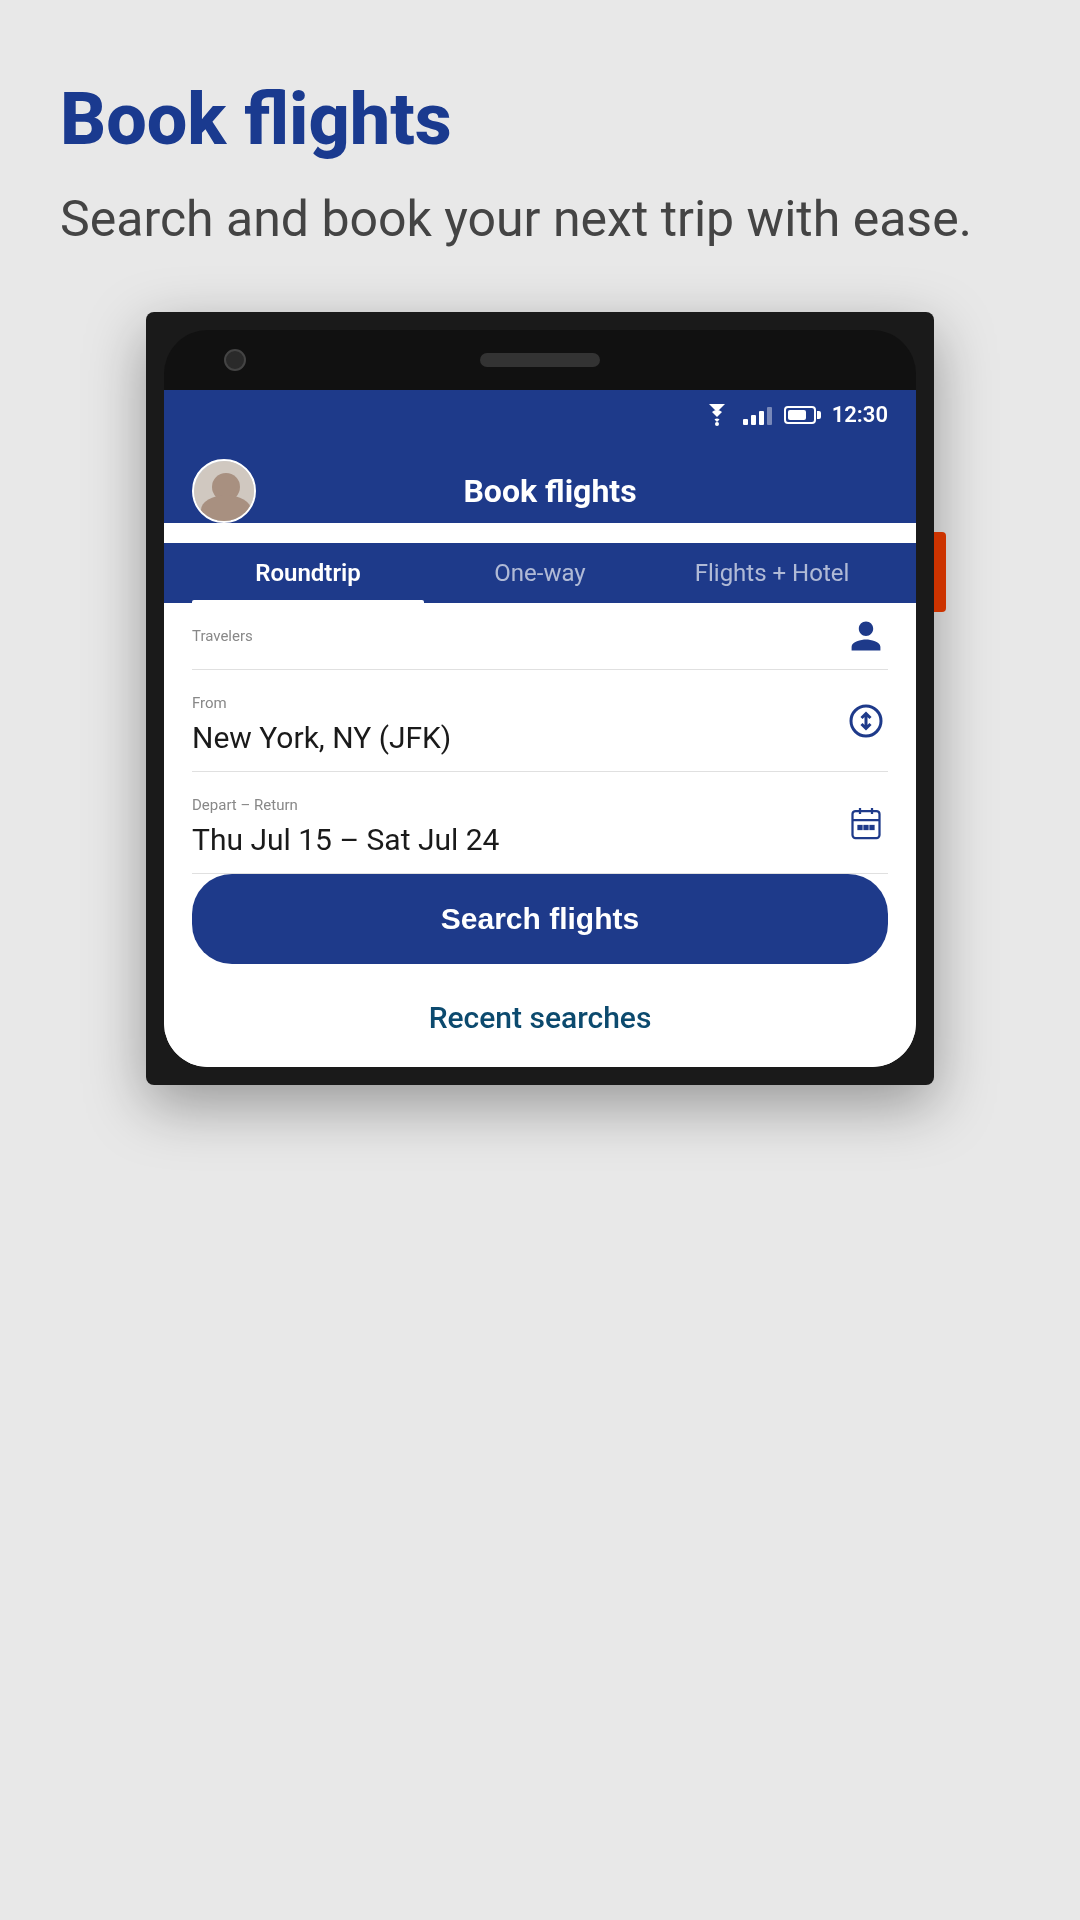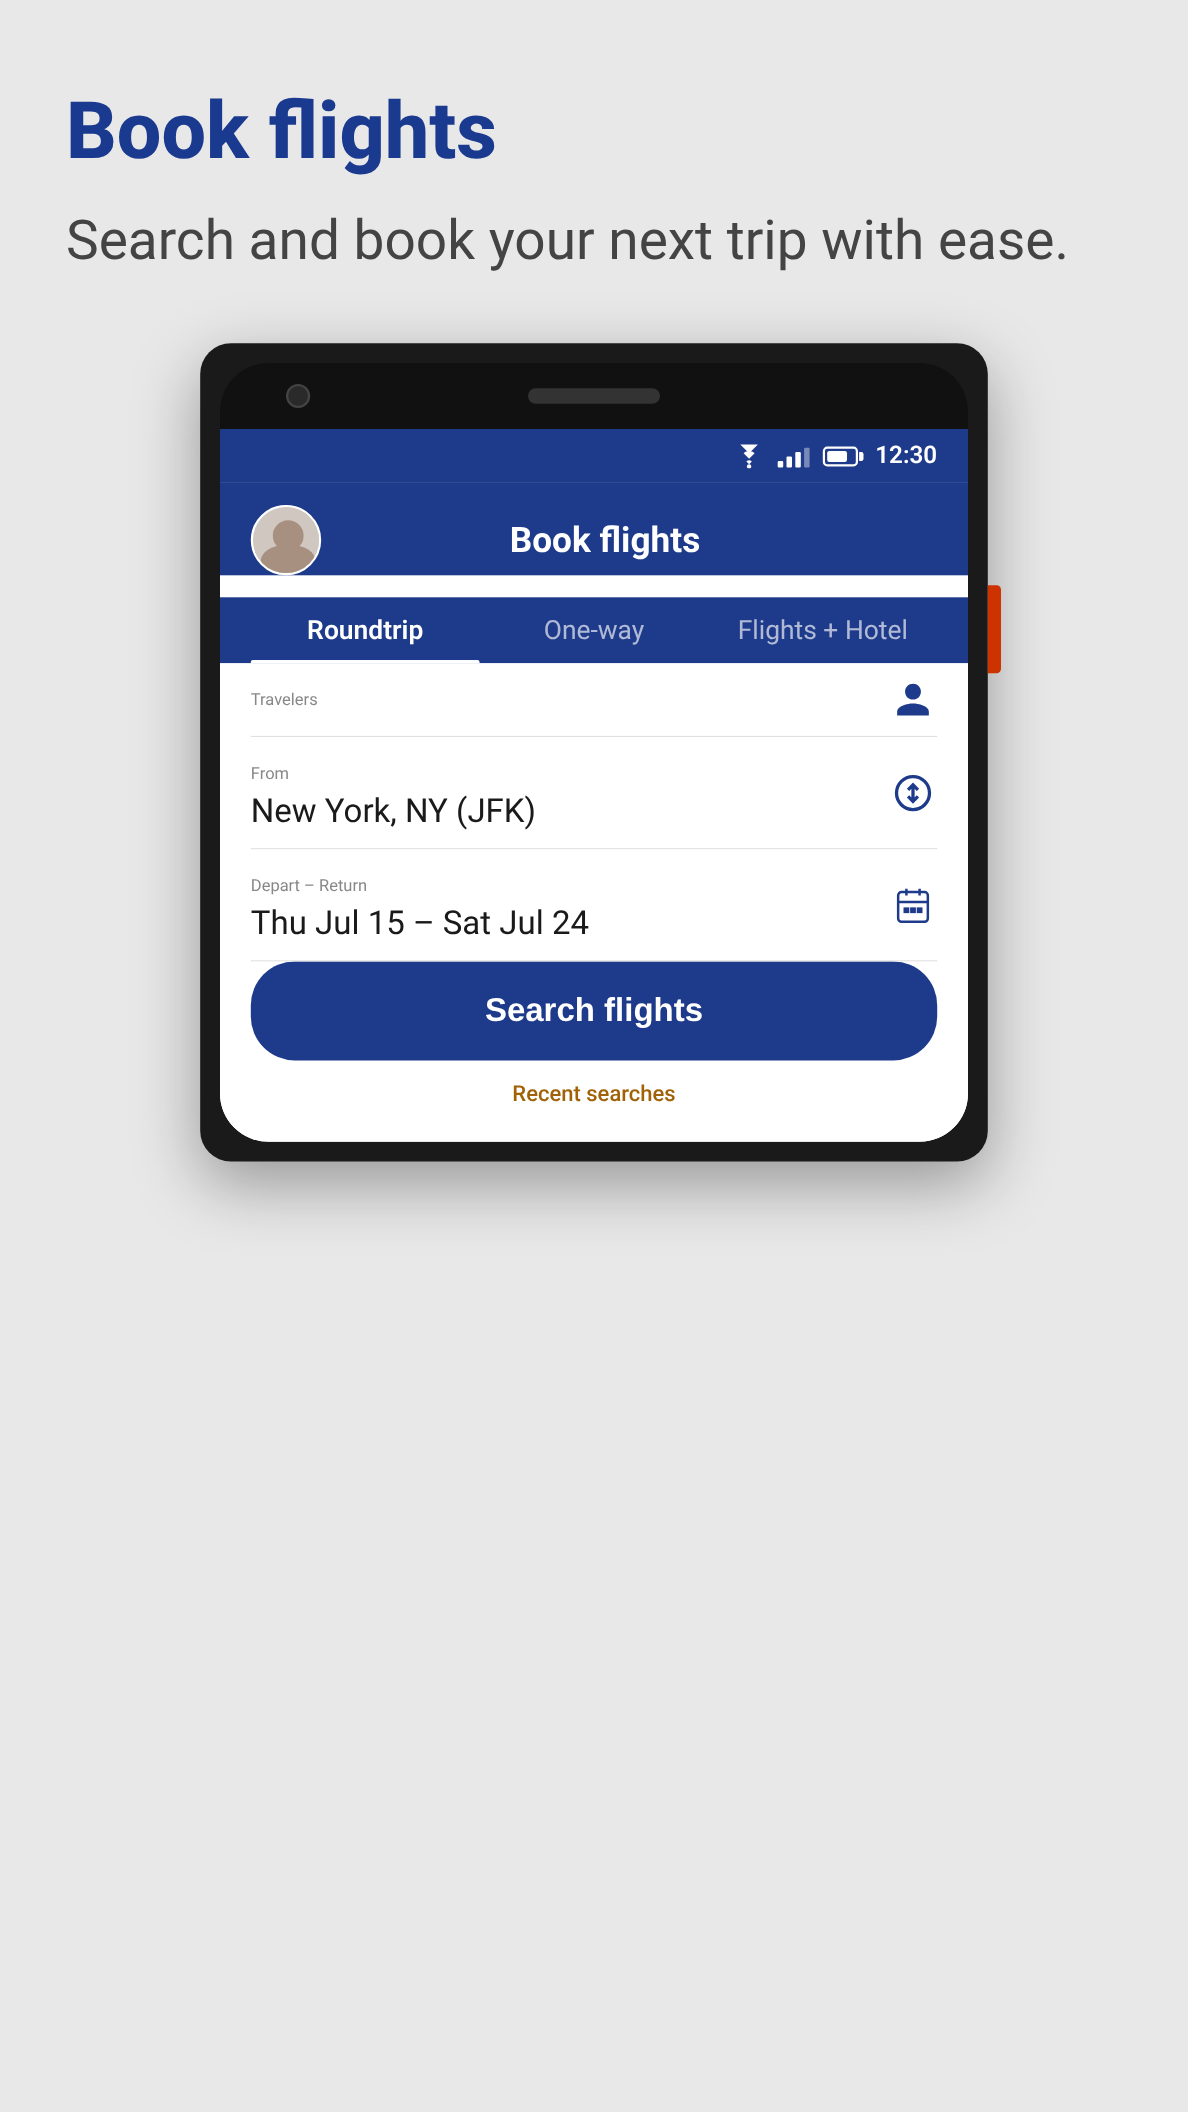--- a/index.html
+++ b/index.html
@@ -35,24 +35,24 @@
     .page-subtitle {
       font-size: 50px;
       color: #444444;
       line-height: 1.3;
       margin-bottom: 60px;
       font-weight: 400;
     }
 
     
     .phone-mockup {
-      width: 716px;
+      width: 788px;
       margin: 0 auto;
       background: #1a1a1a;
-      border-radius: 28px;
+      border-radius: 8px;
       padding: 18px;
       box-shadow: 0 20px 60px rgba(0,0,0,0.35);
       position: relative;
     }
 
     .phone-notch-area {
       background: #111111;
       border-radius: 44px 44px 0 0;
       height: 60px;
       display: flex;
@@ -306,32 +306,32 @@
     .search-btn {
       width: 100%;
       background: #1e3a8a;
       color: white;
       border: none;
       border-radius: 40px;
       padding: 28px;
       font-size: 30px;
       font-weight: 600;
       cursor: pointer;
-      margin: 0 0 8px 0;
+      margin: 0 0 26px 0;
     }
 
     
     .recent-searches {
       text-align: center;
       padding: 10px 0 32px 0;
     }
 
     .recent-searches-link {
-      color: #a16207;
-      font-size: 20px;
+      color: #0c4a6e;
+      font-size: 30px;
       font-weight: 500;
       text-decoration: none;
       cursor: pointer;
     }
 
     
     .icon-person svg,
     .icon-swap svg,
     .icon-calendar svg {
       width: 36px;

